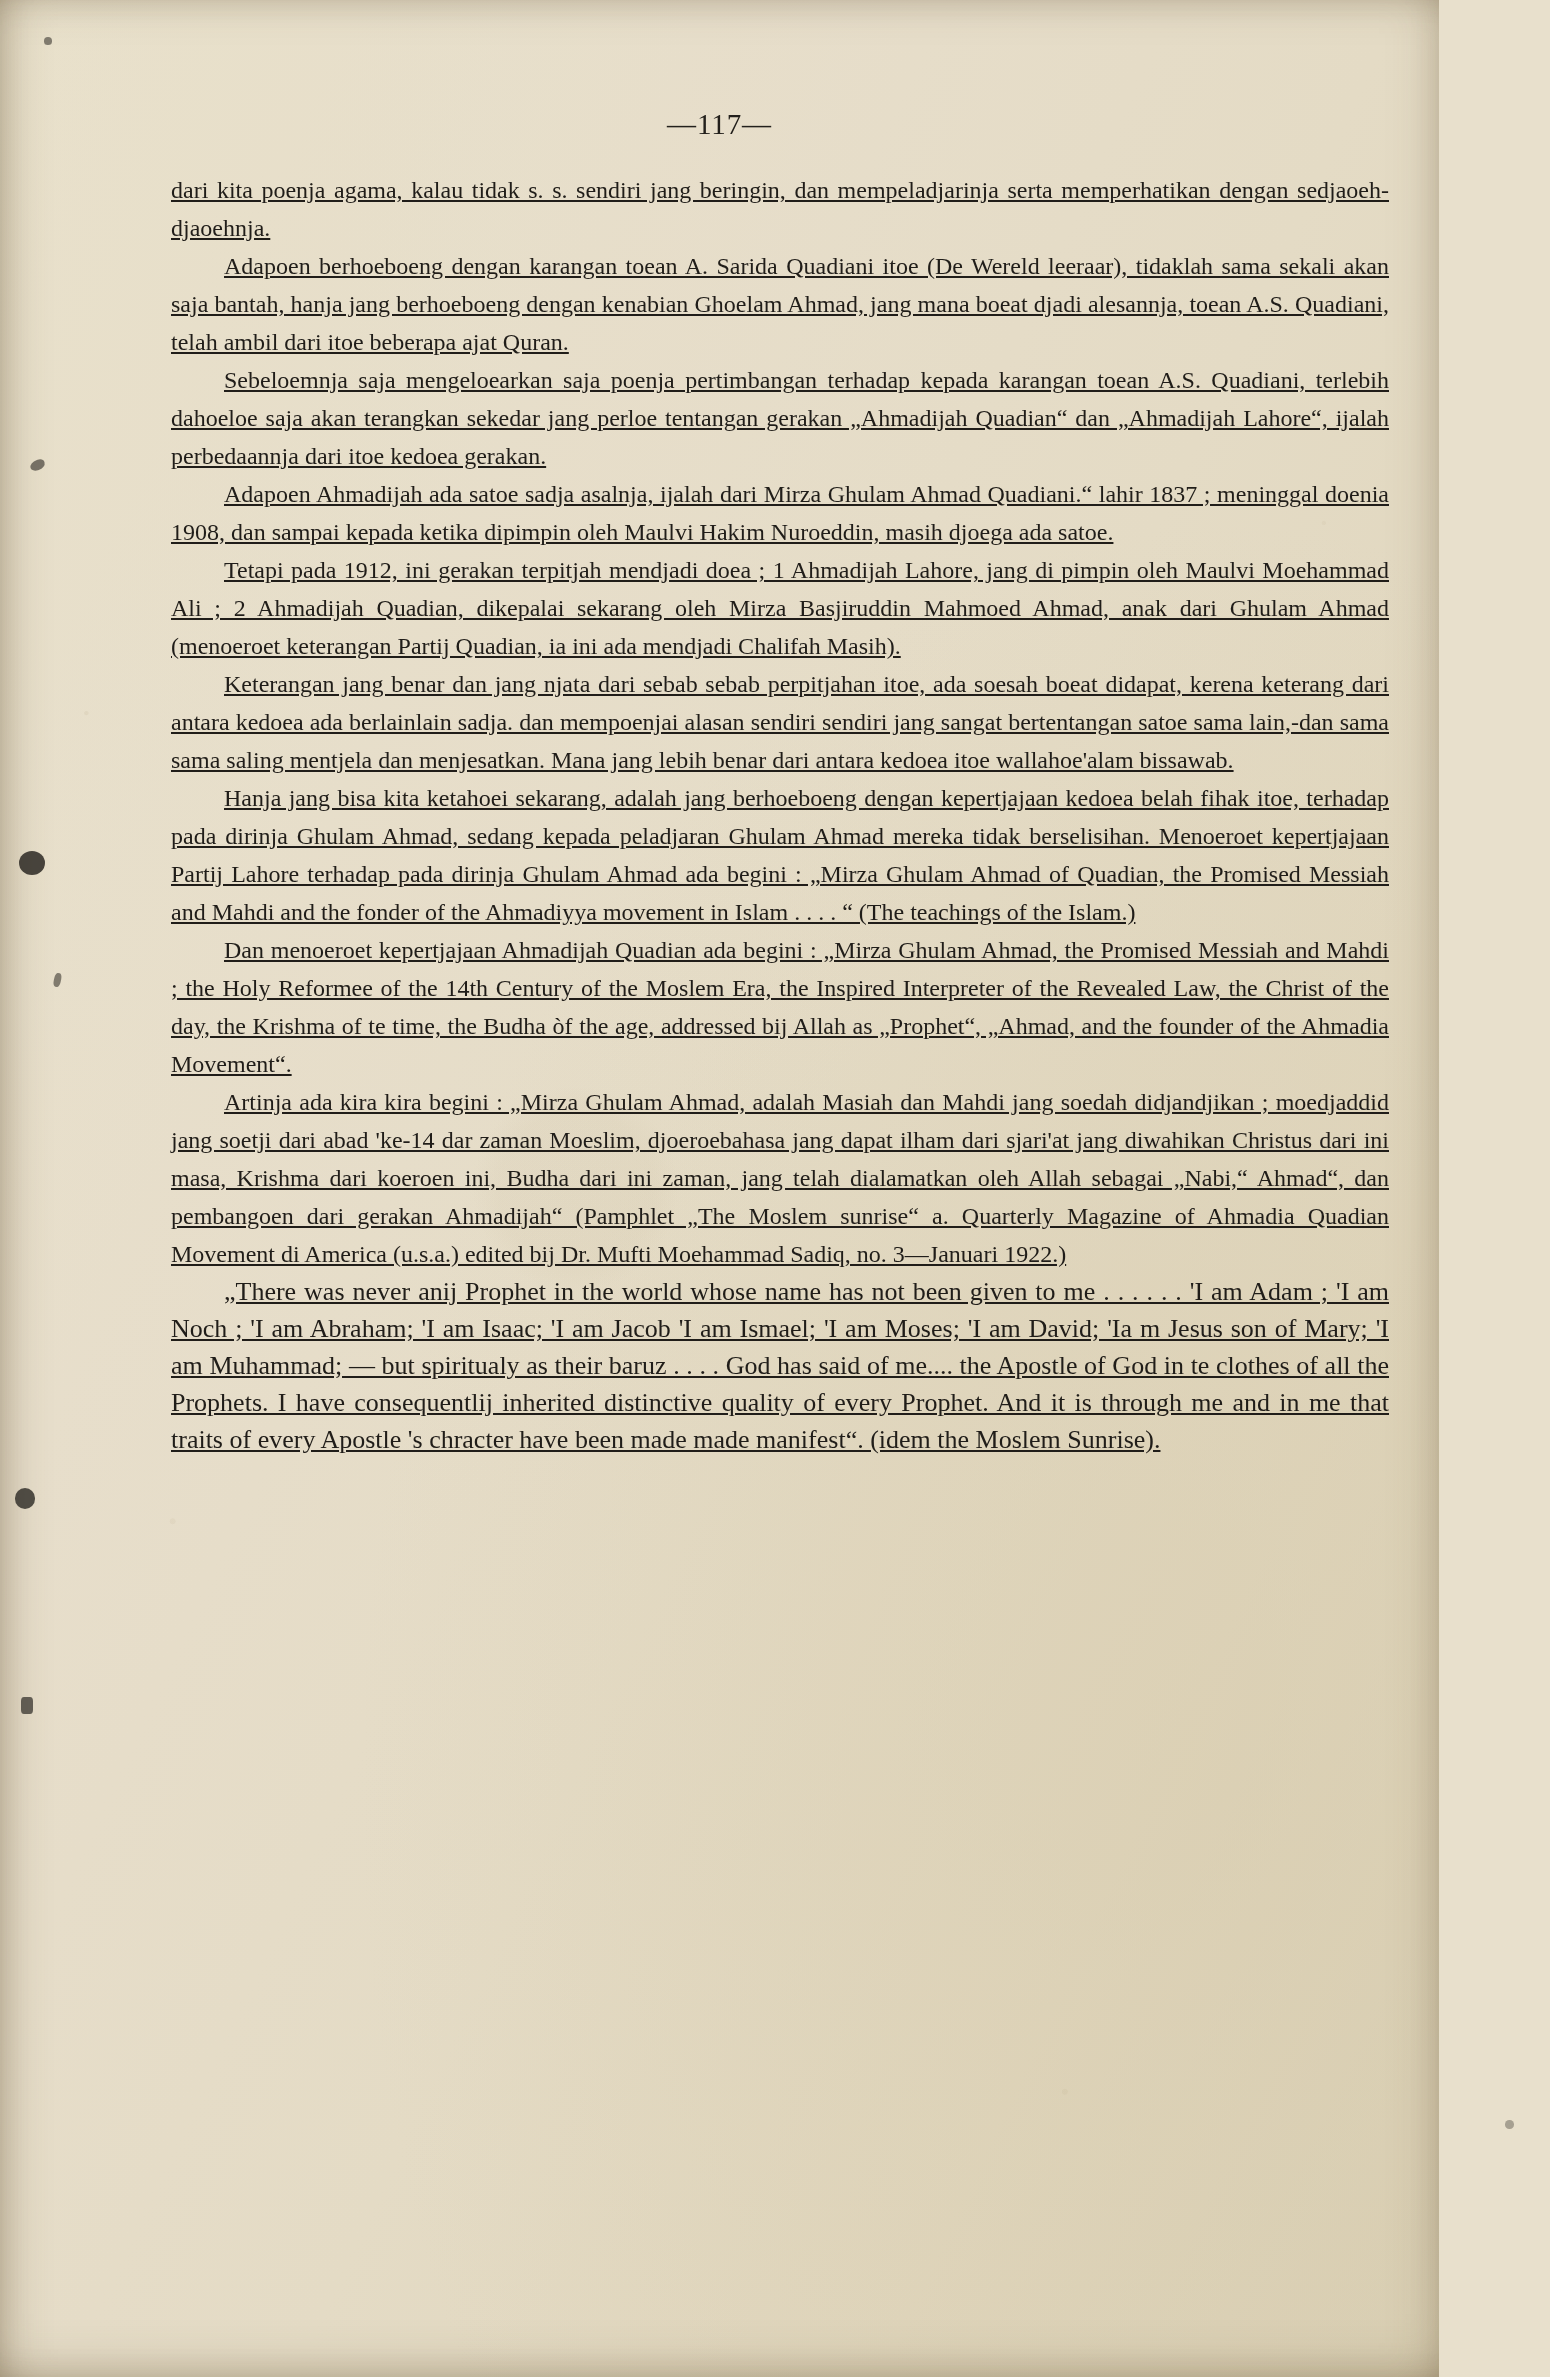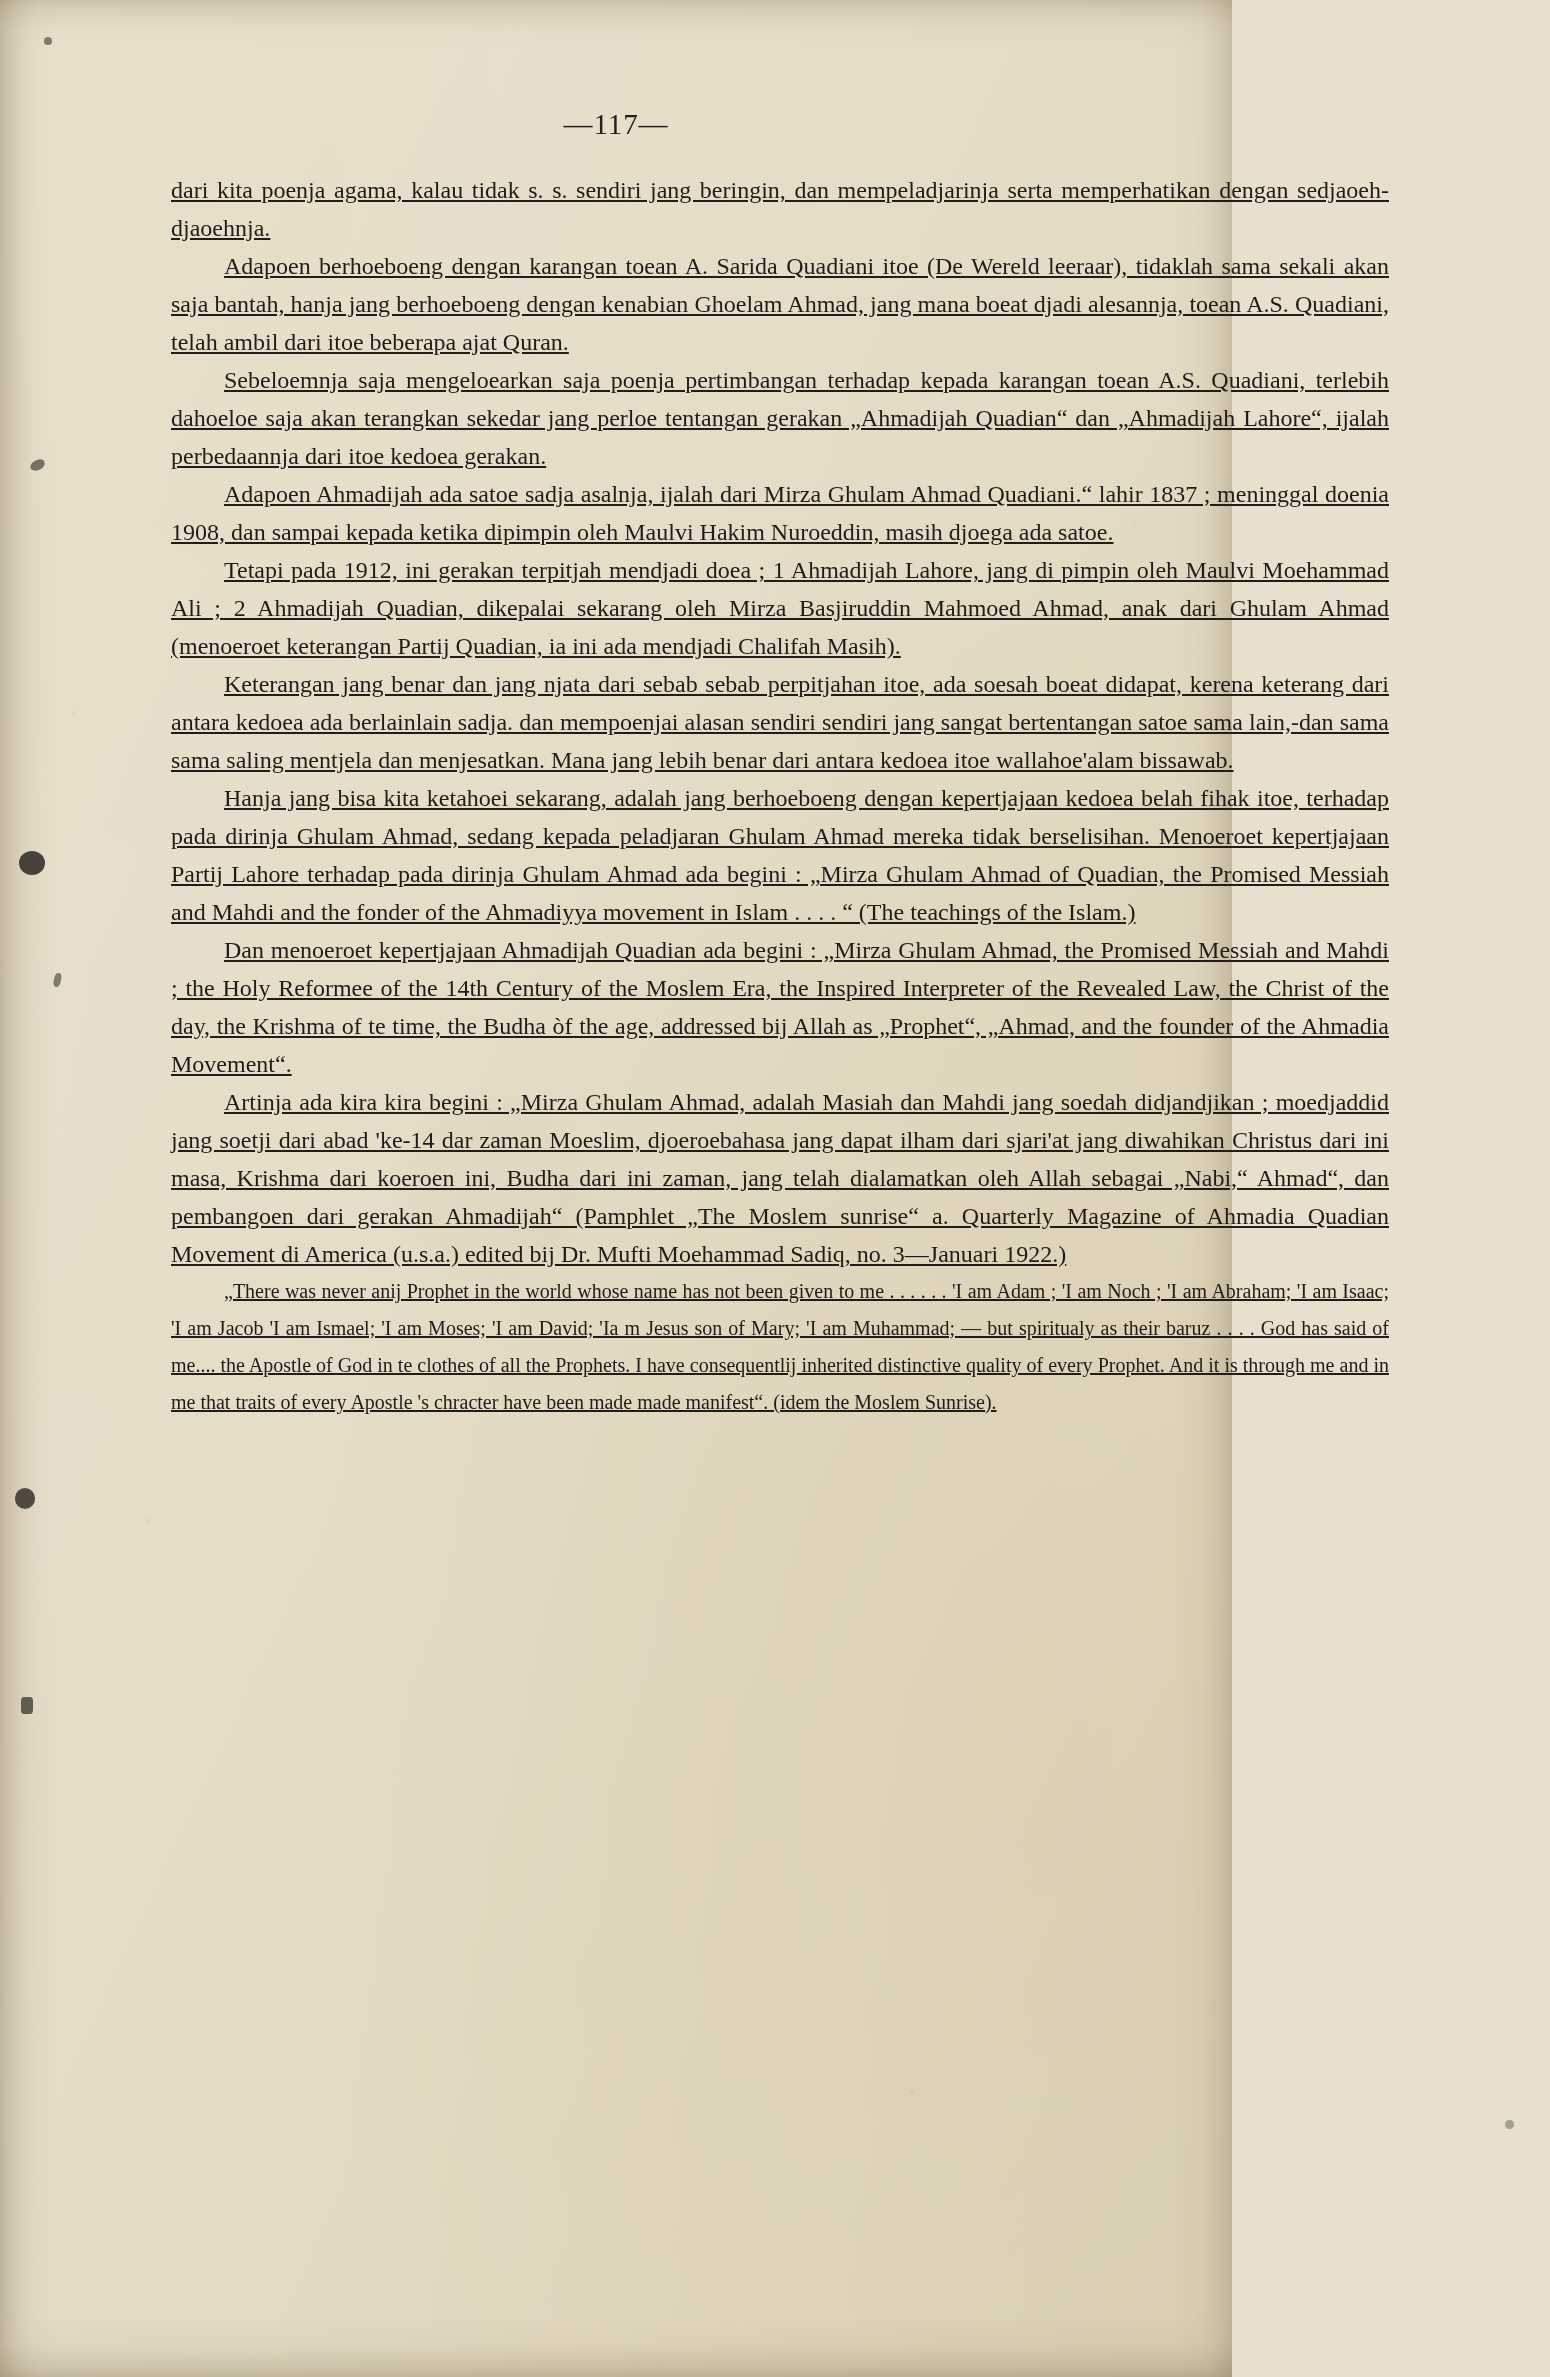--- a/index.html
+++ b/index.html
@@ -8,21 +8,21 @@
   }
   body {
     width: 1551px;
     height: 2377px;
     background: #e8e0cc;
     font-family: "Liberation Serif", serif;
     overflow: hidden;
   }
   .page {
     position: relative;
-    width: 1232px;
+    width: 1439px;
     height: 2377px;
     background:
       radial-gradient(ellipse at 18% 12%, rgba(230,222,200,0.55) 0%, rgba(230,222,200,0) 45%),
       radial-gradient(ellipse at 85% 75%, rgba(215,203,173,0.5) 0%, rgba(215,203,173,0) 50%),
       linear-gradient(115deg, #eae2cd 0%, #e7decb 28%, #e4dbc5 55%, #e0d6bd 78%, #d9cfb4 100%);
   }
   
   .paper-noise {
     position: absolute;
     inset: 0;
@@ -85,21 +85,21 @@
   .body-text p {
     margin: 0;
     text-indent: 53px;
     hyphens: none;
     text-decoration: underline;
   }
   .body-text p.noindent {
     text-indent: 0;
   }
   .small-line {
-    font-size: 20px;
+    font-size: 26px;
     line-height: 37px;
   }
 </style>
 </head>
 <body>
 
 <div class="page">
   <div class="paper-noise"></div>
   <div class="edge-shade"></div>
 

